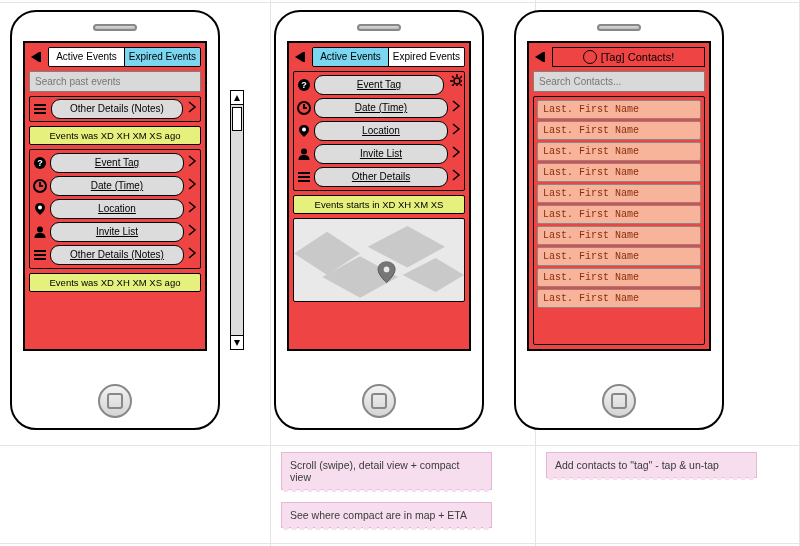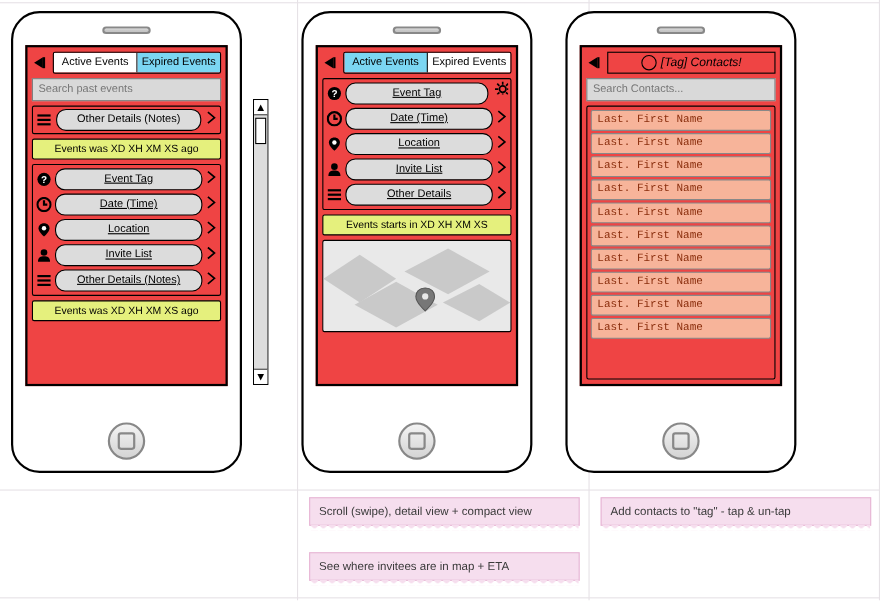--- a/index.html
+++ b/index.html
@@ -115,21 +115,21 @@
 
   .stack { border:1.5px solid #000; padding:3px; display:flex; flex-direction:column; gap:3px; border-radius:2px;text-decoration:underline; }
 
   .mapbox {
     border:1.5px solid #000; border-radius:2px; height:84px; position:relative; overflow:hidden;
     background:#e9e9e9;
   }
 
   .contacts-title {
     flex:1; border:1.5px solid #000; padding:2px 4px; font-size:11px;
-    display:flex; align-items:center; justify-content:center;font-style:italic;
+    display:flex; align-items:center; justify-content:center;
   }
   .radio {
     width:14px; height:14px; border:1.5px solid #000; border-radius:50%;
     display:inline-block; margin-right:4px; vertical-align:middle;
   }
 
   .contact-row {
     background:#f7b49a; border:1.5px solid #888; border-radius:2px;
     padding:3px 5px; font-size:10px; color:#8a2e0d;
   }
@@ -144,21 +144,21 @@
   .ext-scroll .cap { height:14px; border-bottom:1.5px solid #000; display:flex;align-items:center;justify-content:center; background:#fff;}
   .ext-scroll .cap:last-child { border-bottom:none; border-top:1.5px solid #000; }
   .ext-scroll .track { flex:1; background:#ddd; position:relative; }
   .ext-scroll .thumb { position:absolute; left:1px; right:1px; top:2px; height:24px; background:#fff; border:1.5px solid #000; }
 
   
   .note {
     position:absolute;
     background:#f6deee; border:1px solid #e7b6d4;
     padding:6px 8px; font-size:10.5px; color:#3a3a3a;
-    width:246px;
+    width:211px;
   }
   .note::after {
     content:""; position:absolute; left:0; right:0; bottom:-5px; height:5px;
     background-image: radial-gradient(circle at 4px 0, #f6deee 3px, transparent 3.2px);
     background-size: 8px 5px; background-repeat: repeat-x;
   }
   .note1 { left:281px; top:452px; }
   .note2 { left:281px; top:502px; }
   .note3 { left:546px; top:452px; }
 
@@ -462,14 +462,14 @@
           <div class="contact-row">Last. First Name</div>
         </div>
 
     </div>
     <div class="homebtn"></div>
   </div>
 
 </div>
 
 <div class="note note1">Scroll (swipe), detail view + compact view</div>
-<div class="note note2">See where invitees are in map + ETA</div>
+<div class="note note2">See where compact are in map + ETA</div>
 <div class="note note3">Add contacts to "tag" - tap &amp; un-tap</div>
 
 </body></html>

